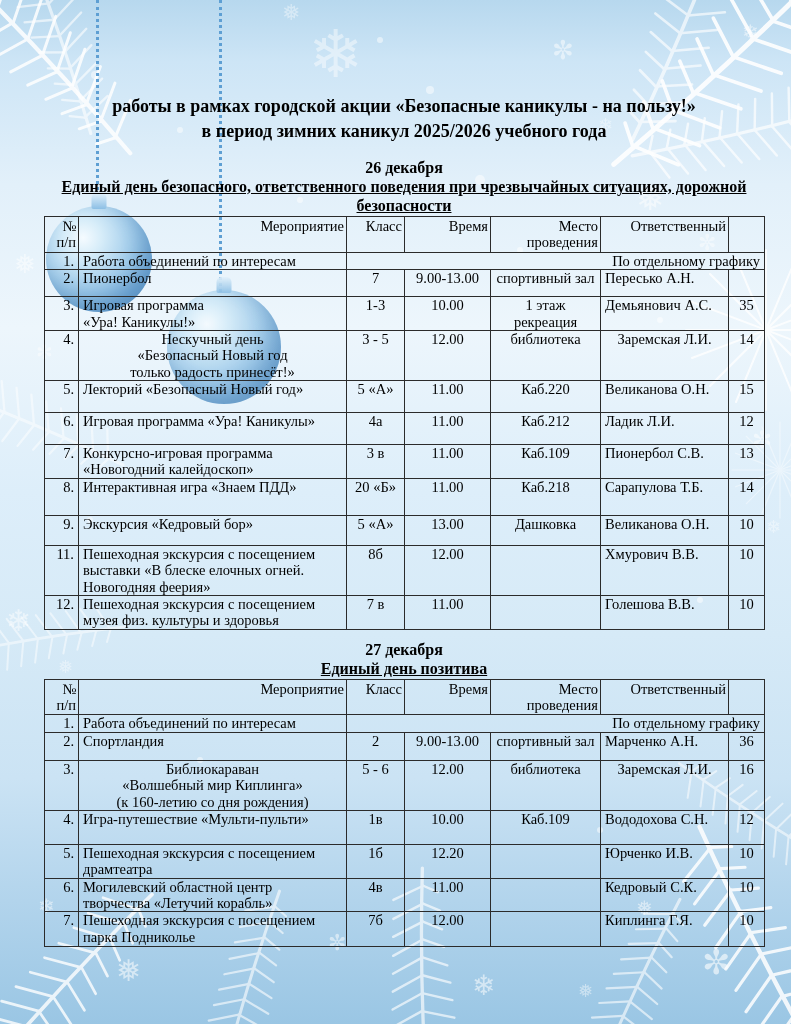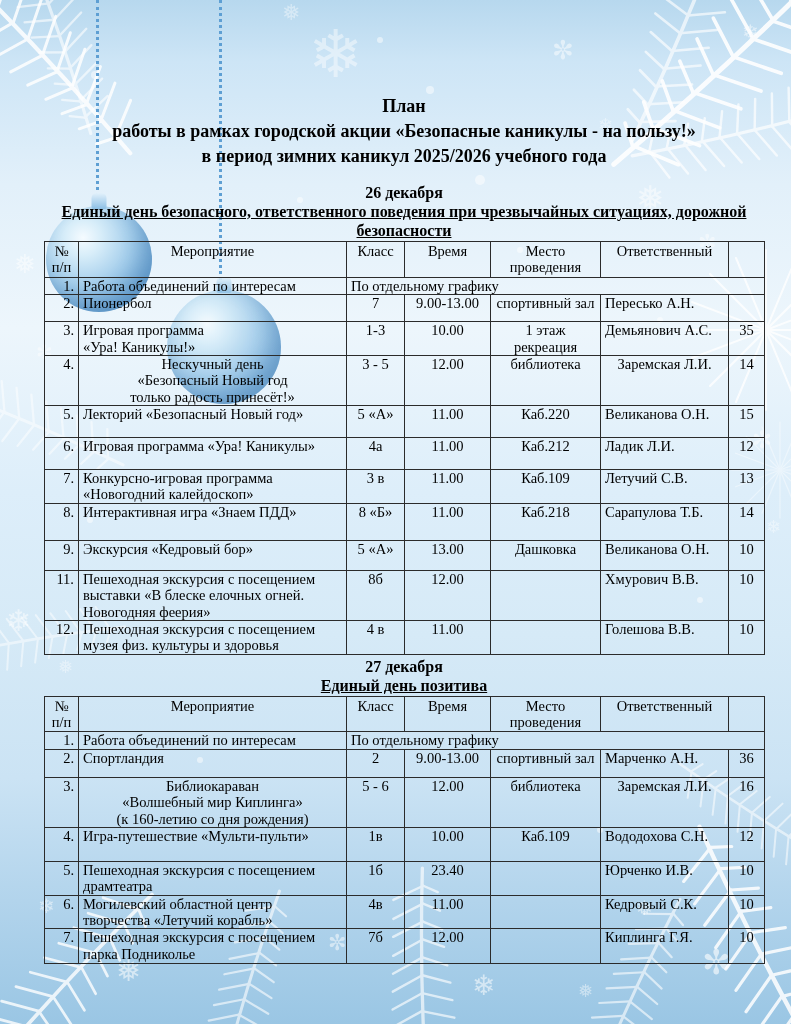--- a/index.html
+++ b/index.html
@@ -26,26 +26,26 @@
   .doc-block{width:720px;margin-left:44px;}
   .title-block{text-align:center;font-weight:bold;font-size:18px;line-height:25px;}
   .sec-head{text-align:center;font-weight:bold;font-size:16px;line-height:19px;margin-top:14px;}
   .sec-head .sub{margin-top:0;text-decoration:underline;}
 
   table.sched{border-collapse:collapse;width:720px;table-layout:fixed;margin-top:1px;}
   table.sched th,table.sched td{
     border:1px solid #2b2b2b;padding:0 4px;vertical-align:top;
     font-size:14.5px;line-height:1.13;font-weight:normal;overflow:hidden;
   }
-  table.sched th{text-align:center;padding:1px 2px;margin-top:41px;}
+  table.sched th{text-align:right;padding:1px 2px;margin-top:41px;}
   td.num{text-align:right;padding-right:5px;}
   td.activity{white-space:pre-line;}
   td.c{text-align:center;}
   td.vmid{vertical-align:middle;}
-  td.merged{text-align:left;}
+  td.merged{text-align:right;}
   td.resp{padding-left:6px;}
 </style>
 </head>
 <body>
 
 <div class="decor">
   <svg width="791" height="1024" viewBox="0 0 791 1024">
     <defs>
       <g id="branch" fill="none" stroke-linecap="round">
         <path d="M0 0 Q78 10 156 26" stroke-width="3"></path>
@@ -149,21 +149,20 @@
       <span class="flake" style="left: 636px; top: 898px; font-size: 20px; opacity: 0.5;">❅</span>
       <span class="flake" style="left: 702px; top: 946px; font-size: 34px; opacity: 0.6;">✼</span>
       <span class="flake" style="left: 38px; top: 896px; font-size: 20px; opacity: 0.5;">❄</span>
       <span class="flake" style="left: 578px; top: 982px; font-size: 18px; opacity: 0.45;">❅</span>
     </div>
 </div>
 
 <div class="content">
   <div class="doc-block">
     <div class="title-block">
-      <div>План</div>
       <div>работы в рамках городской акции «Безопасные каникулы - на пользу!»</div>
       <div>в период зимних каникул 2025/2026 учебного года</div>
     </div>
 
     <div class="sec-head">
       <div>26 декабря</div>
       <div class="sub">Единый день безопасного, ответственного поведения при чрезвычайных ситуациях, дорожной безопасности</div>
     </div>
 
     <table class="sched">
@@ -241,27 +240,27 @@
             <td class="resp">Ладик Л.И.</td>
             <td class="c">12</td>
           </tr>
           <tr>
             <td class="num" style="height: 32px;">7.</td>
             <td class="activity">Конкурсно-игровая программа
 «Новогодний калейдоскоп»</td>
             <td class="c">3 в</td>
             <td class="c">11.00</td>
             <td class="c">Каб.109</td>
-            <td class="resp">Летучий С.В.</td>
+            <td class="resp">Пионербол С.В.</td>
             <td class="c">13</td>
           </tr>
           <tr>
             <td class="num" style="height: 36px;">8.</td>
             <td class="activity vmid">Интерактивная игра «Знаем ПДД»</td>
-            <td class="c">8 «Б»</td>
+            <td class="c">20 «Б»</td>
             <td class="c">11.00</td>
             <td class="c">Каб.218</td>
             <td class="resp">Сарапулова Т.Б.</td>
             <td class="c">14</td>
           </tr>
           <tr>
             <td class="num" style="height: 29px;">9.</td>
             <td class="activity">Экскурсия «Кедровый бор»</td>
             <td class="c">5 «А»</td>
             <td class="c">13.00</td>
@@ -277,30 +276,30 @@
             <td class="c">8б</td>
             <td class="c">12.00</td>
             <td class="c"></td>
             <td class="resp">Хмурович В.В.</td>
             <td class="c">10</td>
           </tr>
           <tr>
             <td class="num" style="height: 31px;">12.</td>
             <td class="activity">Пешеходная экскурсия с посещением
 музея физ. культуры и здоровья</td>
-            <td class="c">4 в</td>
+            <td class="c">7 в</td>
             <td class="c">11.00</td>
             <td class="c"></td>
             <td class="resp">Голешова В.В.</td>
             <td class="c">10</td>
           </tr>
         </tbody>
     </table>
 
-    <div class="sec-head" style="margin-top:2px;">
+    <div class="sec-head" style="margin-top:10px;">
       <div>27 декабря</div>
       <div class="sub">Единый день позитива</div>
     </div>
 
     <table class="sched">
       <colgroup>
         <col style="width:34px">
           <col style="width:268px">
           <col style="width:58px">
         <col style="width:86px">
@@ -352,21 +351,21 @@
             <td class="c">10.00</td>
             <td class="c">Каб.109</td>
             <td class="resp">Вододохова С.Н.</td>
             <td class="c">12</td>
           </tr>
           <tr>
             <td class="num" style="height: 30px;">5.</td>
             <td class="activity">Пешеходная экскурсия с посещением
 драмтеатра</td>
             <td class="c">1б</td>
-            <td class="c">23.40</td>
+            <td class="c">12.20</td>
             <td class="c"></td>
             <td class="resp">Юрченко И.В.</td>
             <td class="c">10</td>
           </tr>
           <tr>
             <td class="num" style="height: 32px;">6.</td>
             <td class="activity">Могилевский областной центр
 творчества «Летучий корабль»</td>
             <td class="c">4в</td>
             <td class="c">11.00</td>

